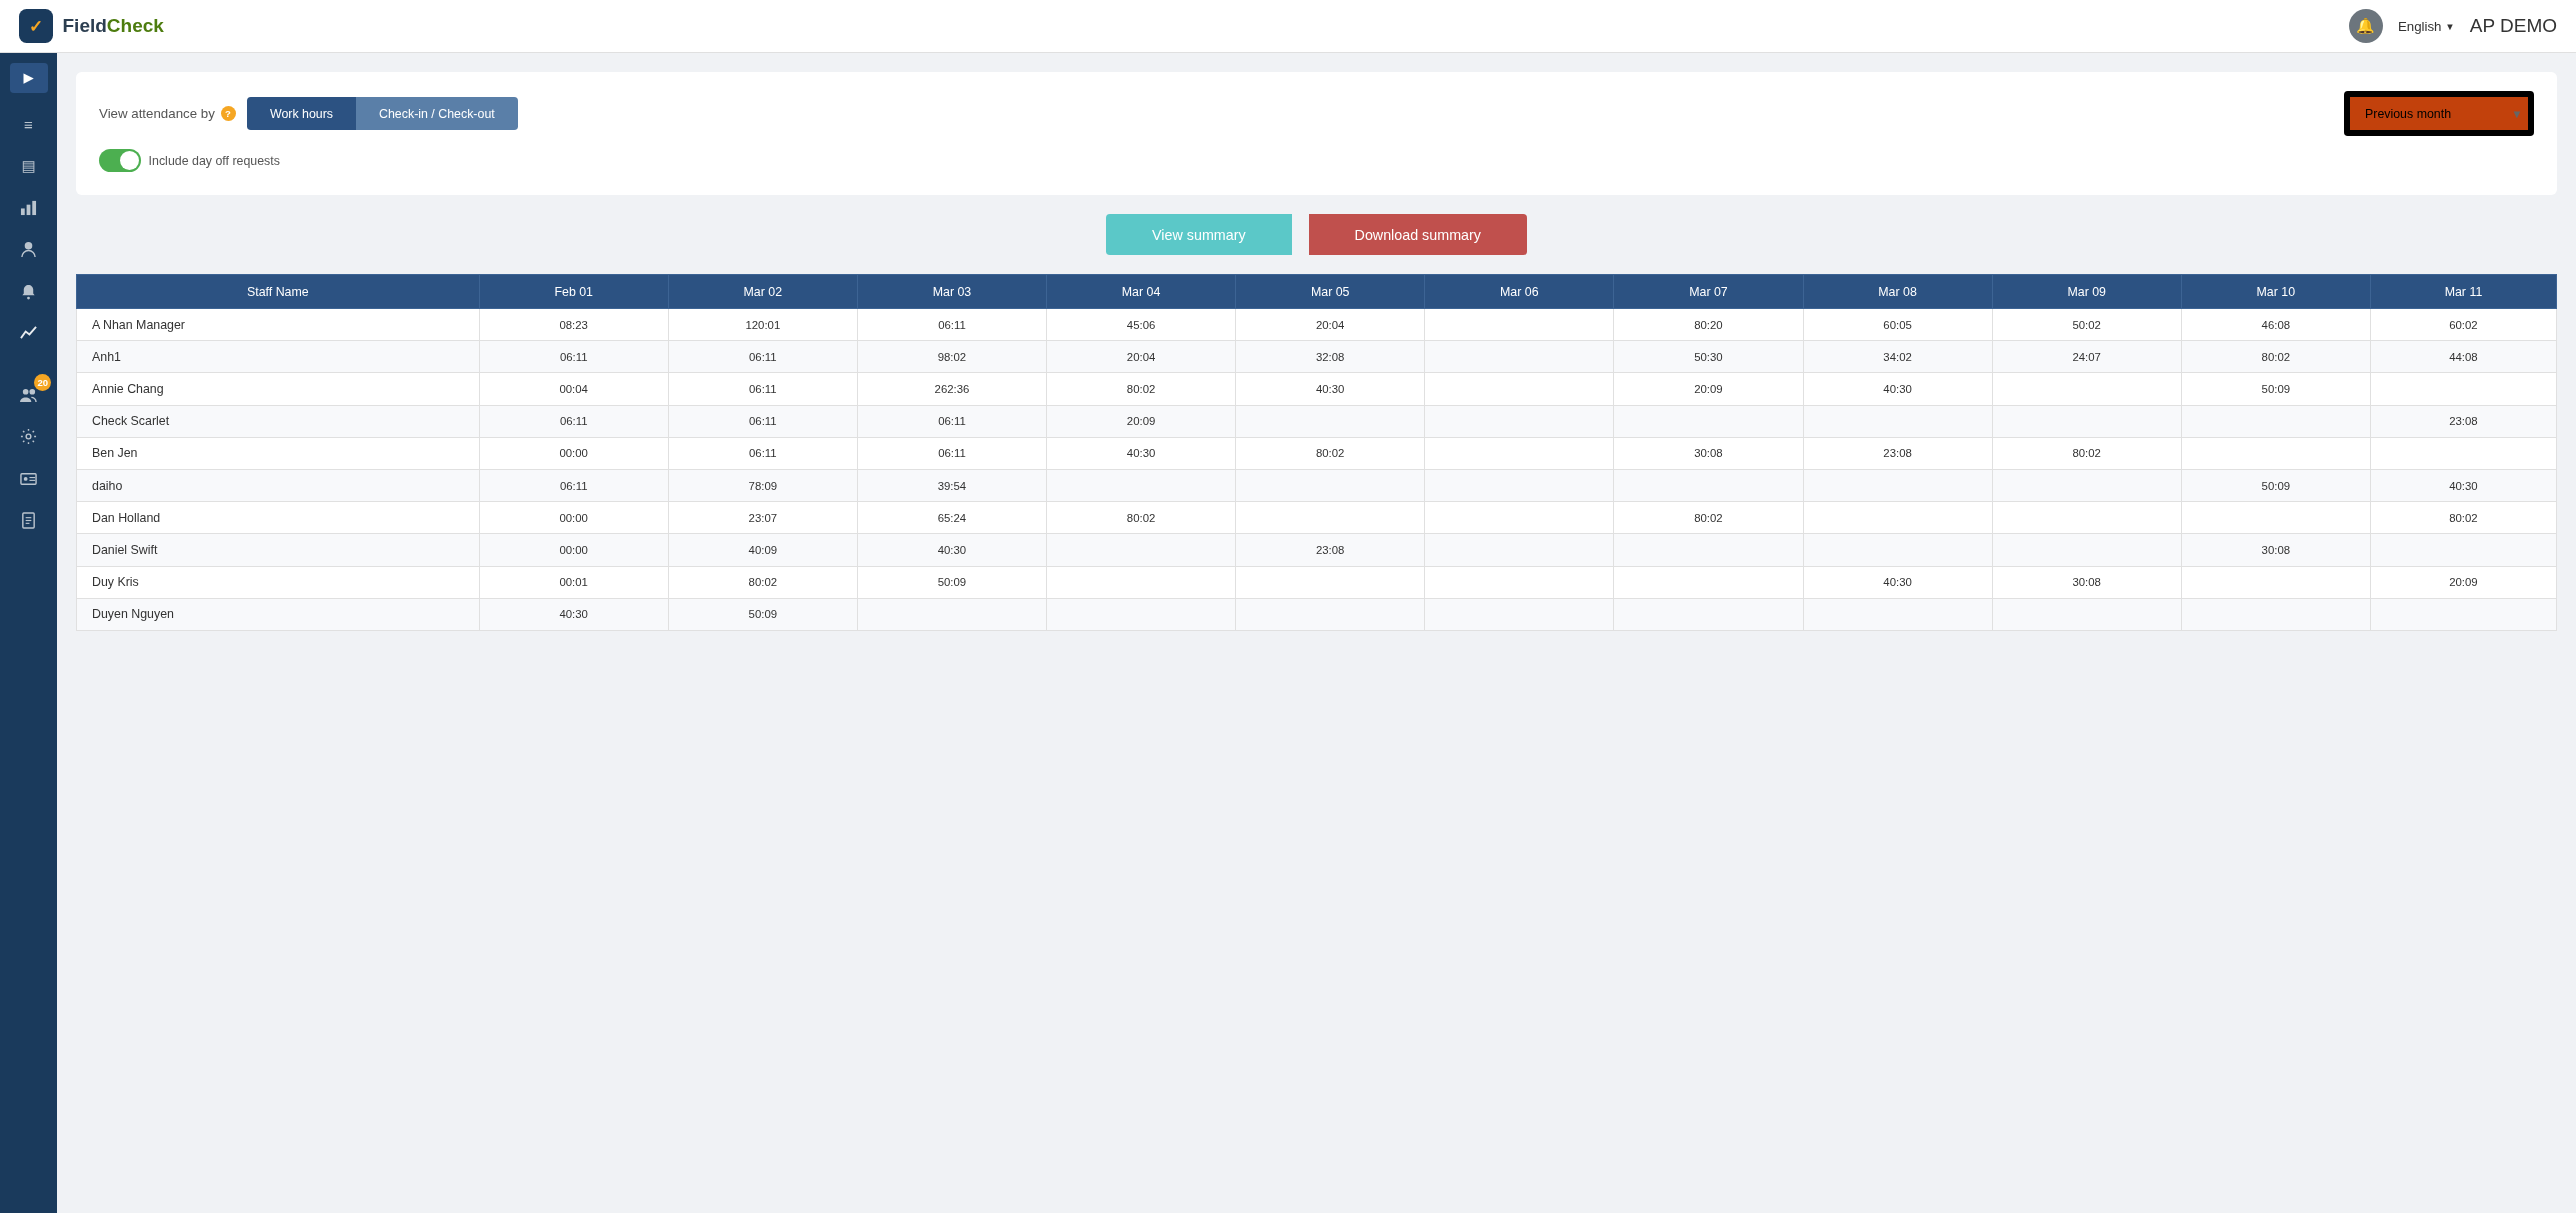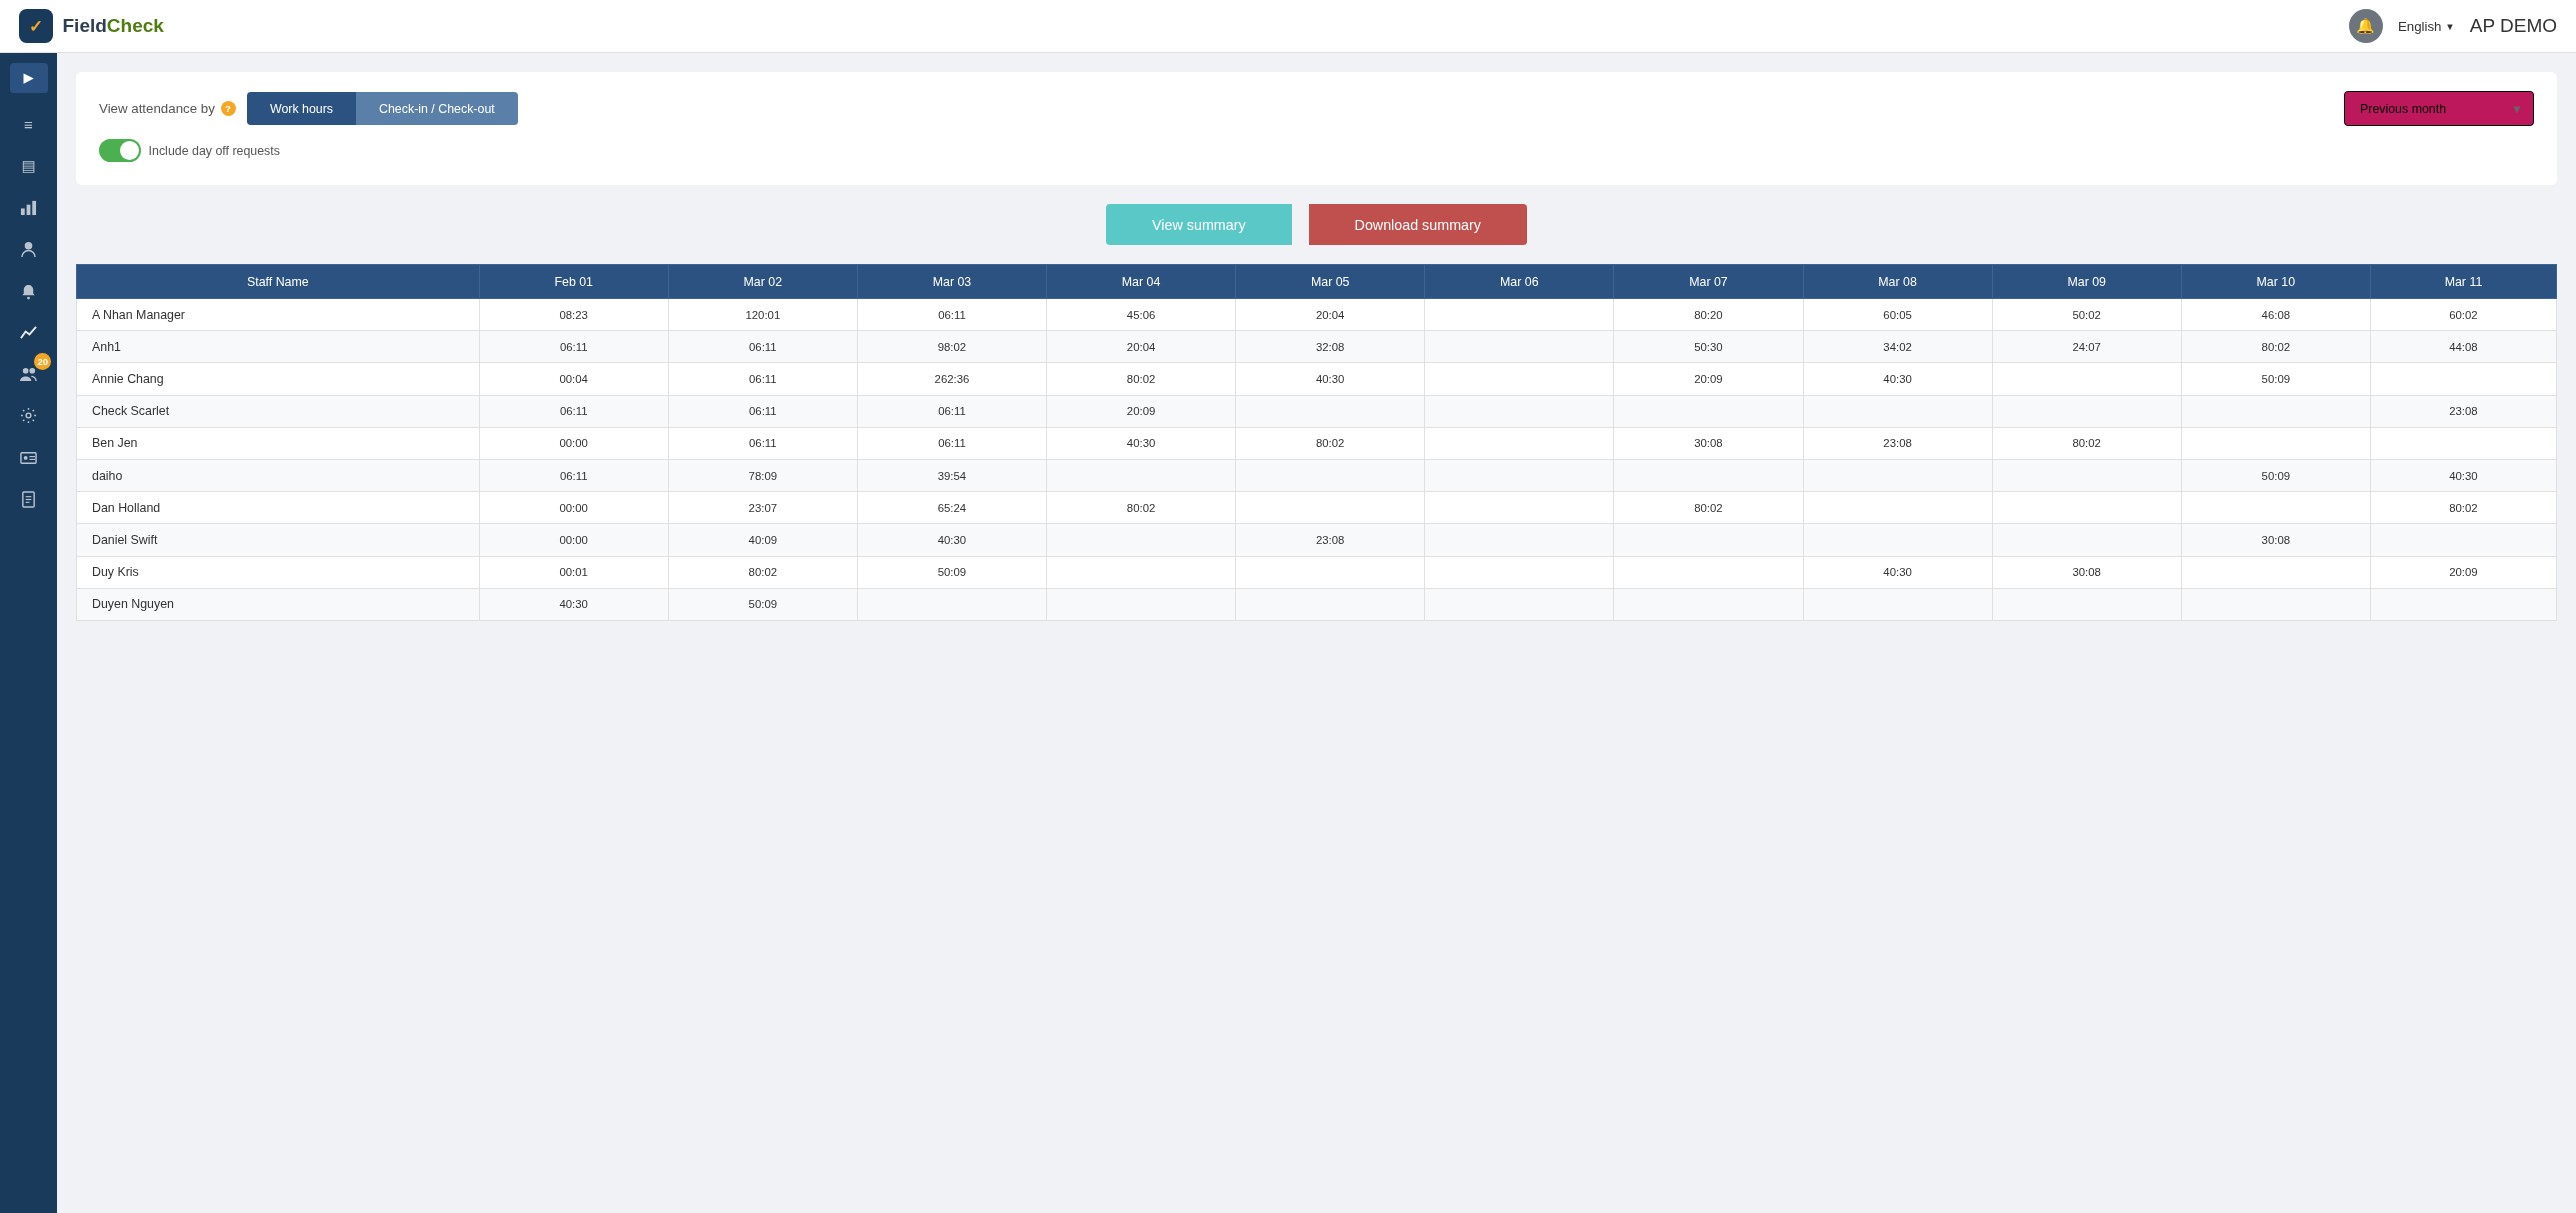--- a/index.html
+++ b/index.html
@@ -108,21 +108,21 @@
     .toggle-switch::after {
       content: ''; position: absolute; top: 1.9px; right: 1.9px;
       width: 19px; height: 19px; border-radius: 50%; background: white;
     }
     .toggle-label { font-size: 12.4px; color: #555; }
 
     
     .month-select-wrapper { position: relative; }
     .month-select {
       padding: 9.5px 38px 9.5px 15px; font-size: 12.4px;
-      border: 1px solid #000000; border-radius: 3.8px; background: #be185d;
+      border: 6px solid #000000; border-radius: 3.8px; background: #c2410c;
       appearance: none; cursor: pointer; min-width: 190px;
     }
     .month-select-arrow {
       position: absolute; right: 11.4px; top: 50%; transform: translateY(-50%);
       pointer-events: none; color: #666; font-size: 11.4px;
     }
 
     
     .action-buttons { display: flex; gap: 17px; justify-content: center; margin-bottom: 19px; }
     .btn-view-summary {
@@ -199,21 +199,21 @@
     <svg width="17" height="17" viewBox="0 0 18 18" fill="none">
       <path d="M9 2C6.24 2 4 4.24 4 7v4l-1.5 2h13L14 11V7c0-2.76-2.24-5-5-5z" fill="rgba(255,255,255,0.7)"></path>
       <circle cx="9" cy="16" r="1.5" fill="rgba(255,255,255,0.7)"></circle>
     </svg>
   </div>
   <div class="sidebar-item active">
     <svg width="17" height="17" viewBox="0 0 18 18" fill="none">
       <polyline points="1,15 6,8 10,11 17,3" stroke="rgba(255,255,255,0.9)" stroke-width="2" fill="none"></polyline>
     </svg>
   </div>
-  <div class="sidebar-item" style="position:relative;">
+  <div class="sidebar-item" style="position:relative;margin-top:21px;">
     <svg width="17" height="17" viewBox="0 0 18 18" fill="none">
       <circle cx="6" cy="5" r="3" fill="rgba(255,255,255,0.7)"></circle>
       <circle cx="13" cy="5" r="3" fill="rgba(255,255,255,0.7)"></circle>
       <path d="M0 16c0-3 2.7-5 6-5s6 2 6 5" fill="rgba(255,255,255,0.7)"></path>
       <path d="M12 11c2 0 5 1.5 5 5" stroke="rgba(255,255,255,0.7)" stroke-width="1.5" fill="none"></path>
     </svg>
     <div class="badge">20</div>
   </div>
   <div class="sidebar-item">
     <svg width="17" height="17" viewBox="0 0 18 18" fill="none">

